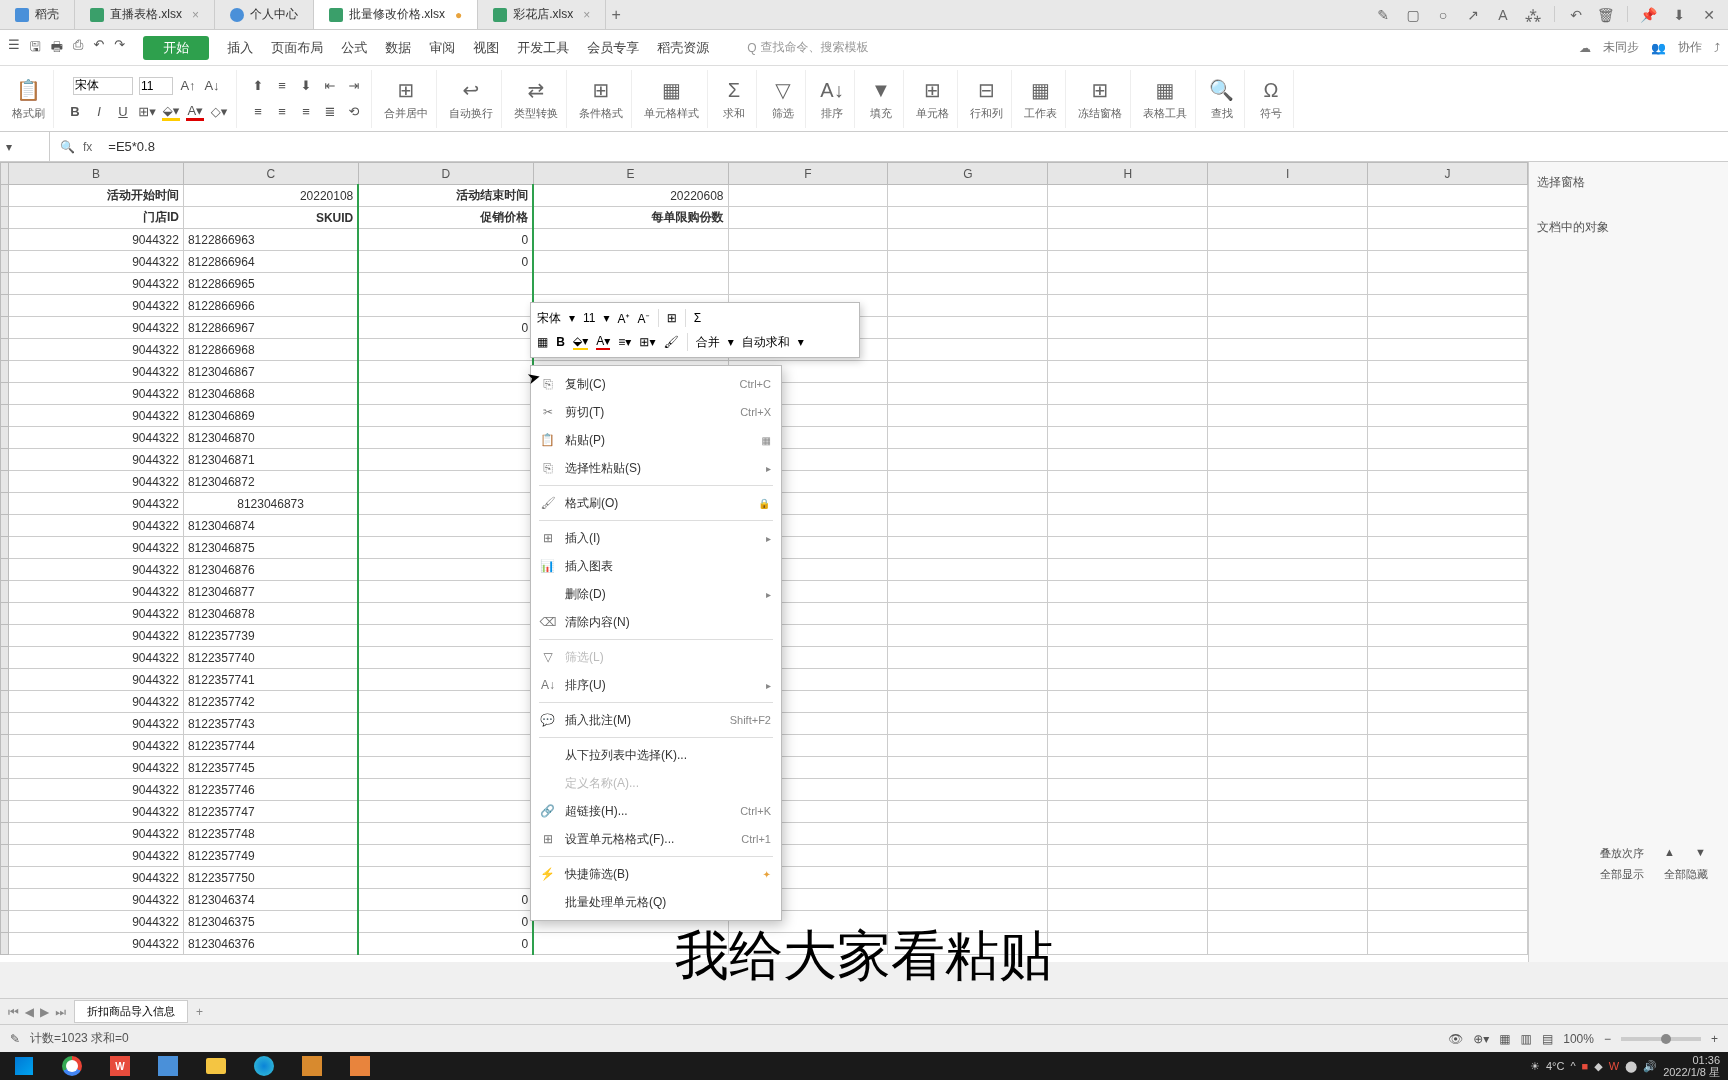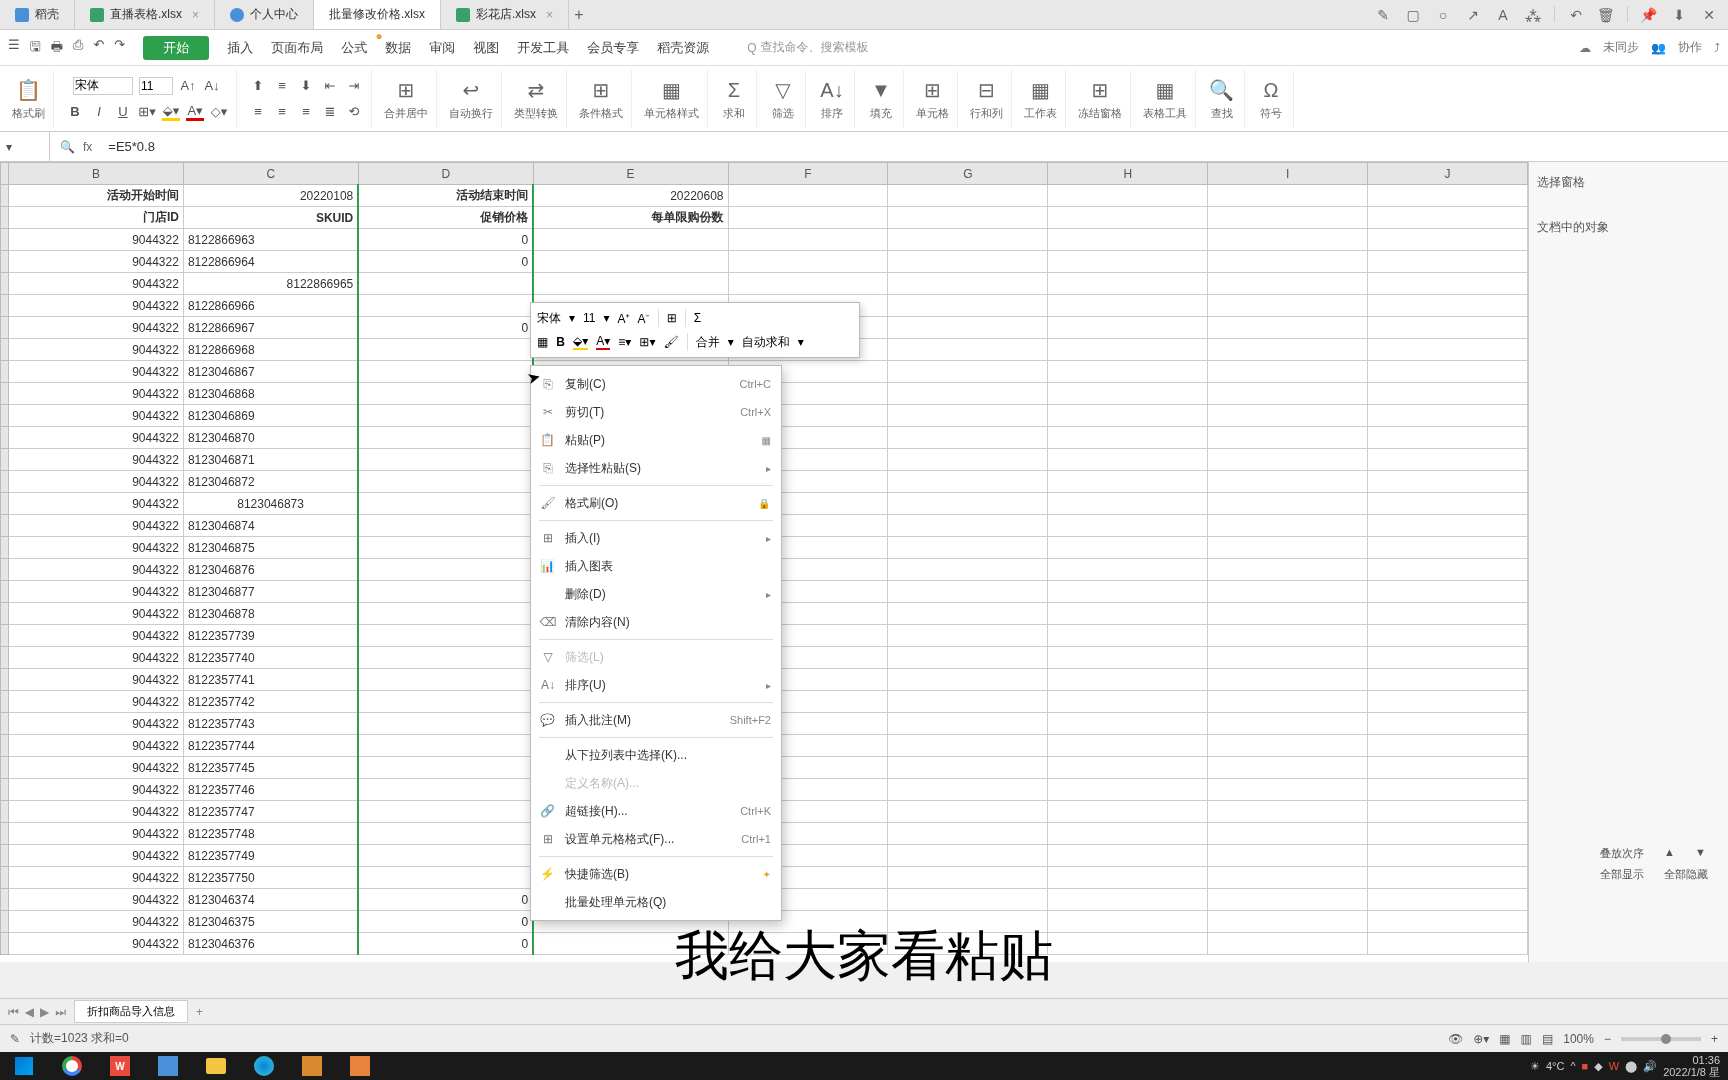--- a/index.html
+++ b/index.html
@@ -1,20 +1,20 @@
 <!DOCTYPE html>
 <html><head>
 <meta charset="utf-8">
 <style>
 * { margin: 0; padding: 0; box-sizing: border-box; font-family: "Microsoft YaHei", sans-serif; }
 body { width: 1728px; height: 1080px; background: #f0f0f0; overflow: hidden; position: relative; }
 
 .tab-bar { height: 30px; background: #e8e8e8; display: flex; align-items: center; border-bottom: 1px solid #ccc; }
 .tab { display: flex; align-items: center; padding: 0 15px; height: 100%; border-right: 1px solid #ccc; font-size: 12px; color: #333; gap: 6px; }
-.tab.active { background: #fff; flex-direction: column; }
+.tab.active { background: #fff; }
 .tab-icon { width: 14px; height: 14px; background: #3a9f6a; border-radius: 2px; display: inline-block; }
 .tab-icon.doc { background: #4a90d9; }
 .tab-icon.person { background: #4a90d9; border-radius: 50%; }
 .tab-close { color: #999; margin-left: 4px; }
 .tab.active .tab-close { color: #e8a33d; }
 .tab-add { width: 20px; text-align: center; color: #666; font-size: 16px; }
 .win-controls { margin-left: auto; display: flex; gap: 12px; padding-right: 10px; color: #666; font-size: 14px; }
 .win-controls span { display: inline-flex; width: 18px; height: 18px; align-items: center; justify-content: center; }
 
 .menu-bar { height: 36px; background: #fff; display: flex; align-items: center; padding: 0 8px; border-bottom: 1px solid #ddd; font-size: 13px; gap: 18px; }
@@ -349,21 +349,21 @@
             <td class="sel"></td>
             <td></td>
             <td></td>
             <td></td>
             <td></td>
             <td></td>
           </tr>
           <tr>
             <th></th>
             <td>9044322</td>
-            <td style="text-align:right;margin-top:18px;">8122866965</td>
+            <td style="text-align:left;margin-top:18px;">8122866965</td>
             <td class="sel sel-border-left sel-border-right"></td>
             <td class="sel"></td>
             <td></td>
             <td></td>
             <td></td>
             <td></td>
             <td></td>
           </tr>
           <tr>
             <th></th>

